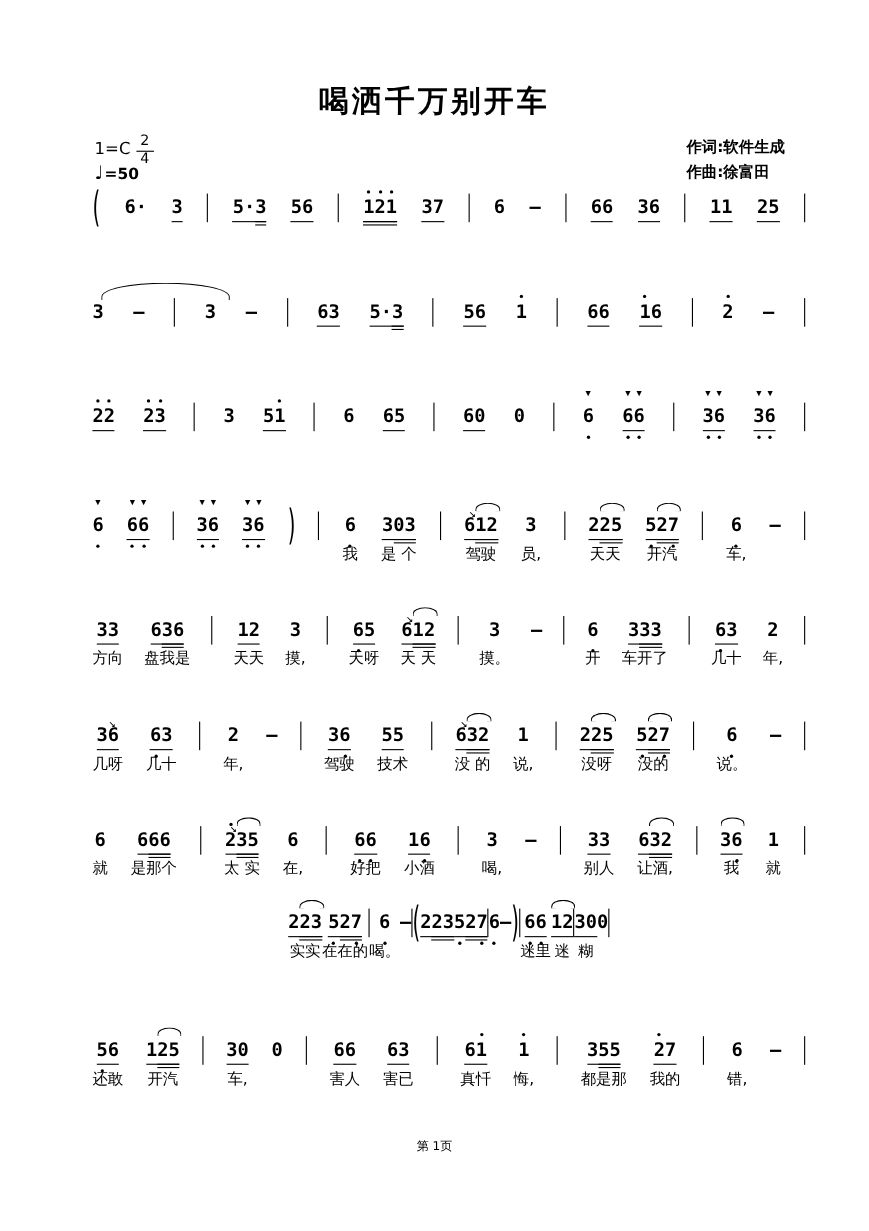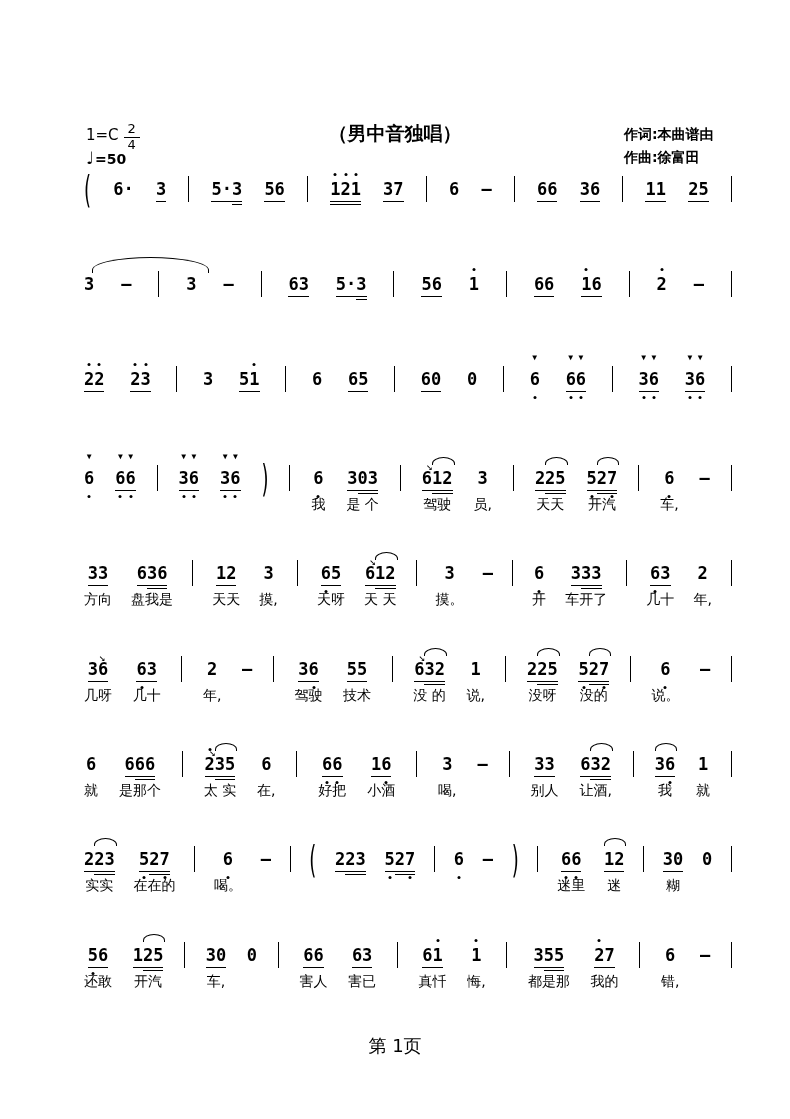--- a/index.html
+++ b/index.html
@@ -32,30 +32,30 @@
   .ul-line{position:absolute;height:1px;background:#000;}
   .arc{position:absolute;top:-10px;height:7px;border:1px solid #000;border-bottom:none;
        border-radius:100% 100% 0 0 / 160% 160% 0 0;}
   .gliss{position:absolute;top:-6px;font-size:11px;line-height:11px;font-weight:normal;}
   .lyric{margin-top:6px;font-size:14px;white-space:nowrap;height:18px;line-height:18px;}
   .barline{width:1px;height:26px;background:#000;margin-top:-2px;}
   .bracket{font-size:18px;line-height:22px;font-weight:400;transform:scaleY(2.1);
            transform-origin:center 45%;font-family:"DejaVu Sans",sans-serif;}
   .tie{position:absolute;top:-16px;height:15px;border:1px solid #000;border-bottom:none;
        border-radius:100% 100% 0 0 / 160% 160% 0 0;}
-  .footer-page{position:absolute;top:1034px;left:0;width:100%;text-align:center;font-size:18px;}
+  .footer-page{position:absolute;top:1034px;left:0;width:100%;text-align:center;font-size:11px;}
   .footer-credit{position:absolute;top:1048px;left:86px;font-size:13px;font-weight:600;}
 </style>
 </head>
 <body>
 
 <div class="page">
-  <div class="subtitle">（男中音独唱）</div>
+  <div class="title">喝洒千万别开车</div>
   <div class="credits">
-    <div>作词:本曲谱由</div>
+    <div>作词:软件生成</div>
     <div>作曲:徐富田</div>
   </div>
   <div class="keybox">
     <span>1=C</span>
     <span class="meter">
       <span class="num">2</span>
       <span class="den">4</span>
     </span>
   </div>
   <div class="tempo">
@@ -415,21 +415,21 @@
         <div class="cell">
           <div class="note"><span class="ch">3</span><span class="ch">6<i class="dot-lo"></i></span><i class="ul-line" style="left: 0ch; width: 2ch; bottom: -2px;"></i><i class="arc" style="left: 0ch; width: 2ch;"></i></div>
           <div class="lyric">我</div>
         </div>
         <div class="cell">
           <div class="note"><span class="ch">1</span></div>
           <div class="lyric">就</div>
         </div>
         <div class="barline"></div>
       </div>
-      <div class="music-line" style="top: 848px;">
+      <div class="music-line" style="top: 828px; justify-content: center;">
         <div class="cell">
           <div class="note"><span class="ch">2</span><span class="ch">2</span><span class="ch">3</span><i class="ul-line" style="left: 0ch; width: 3ch; bottom: -2px;"></i><i class="ul-line" style="left: 1ch; width: 2ch; bottom: -2px;"></i><i class="ul-line" style="left: 1ch; width: 2ch; bottom: -5px;"></i><i class="arc" style="left: 1ch; width: 2ch;"></i></div>
           <div class="lyric">实实</div>
         </div>
         <div class="cell">
           <div class="note"><span class="ch">5<i class="dot-lo"></i></span><span class="ch">2</span><span class="ch">7<i class="dot-lo"></i></span><i class="ul-line" style="left: 0ch; width: 3ch; bottom: -2px;"></i><i class="ul-line" style="left: 1ch; width: 2ch; bottom: -2px;"></i><i class="ul-line" style="left: 1ch; width: 2ch; bottom: -5px;"></i></div>
           <div class="lyric">在在的</div>
         </div>
         <div class="barline"></div>
         <div class="cell">

